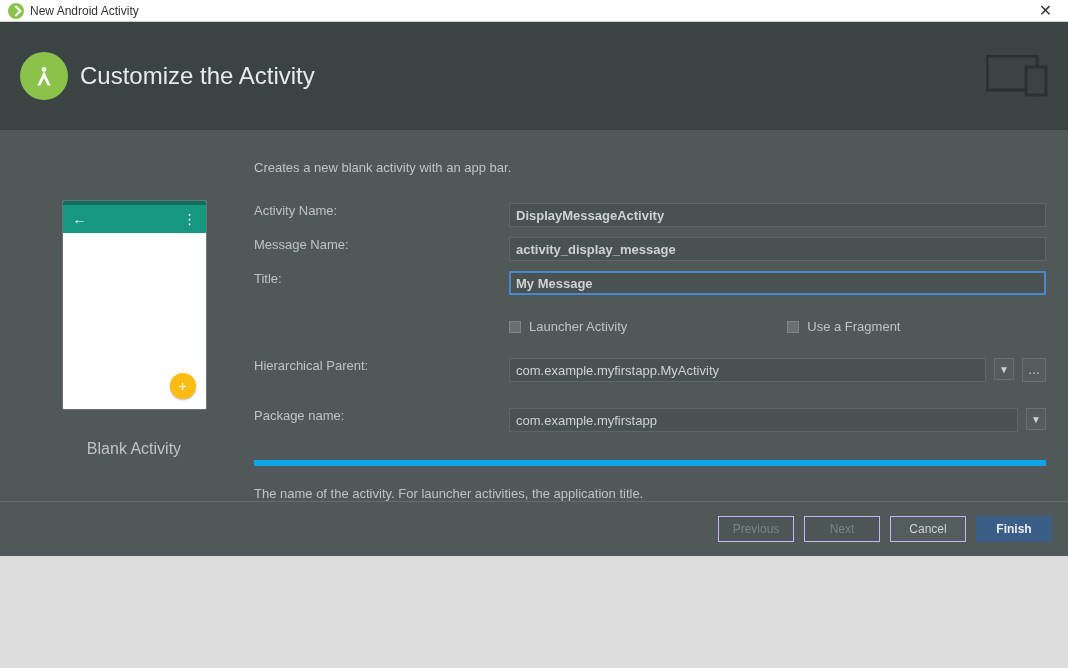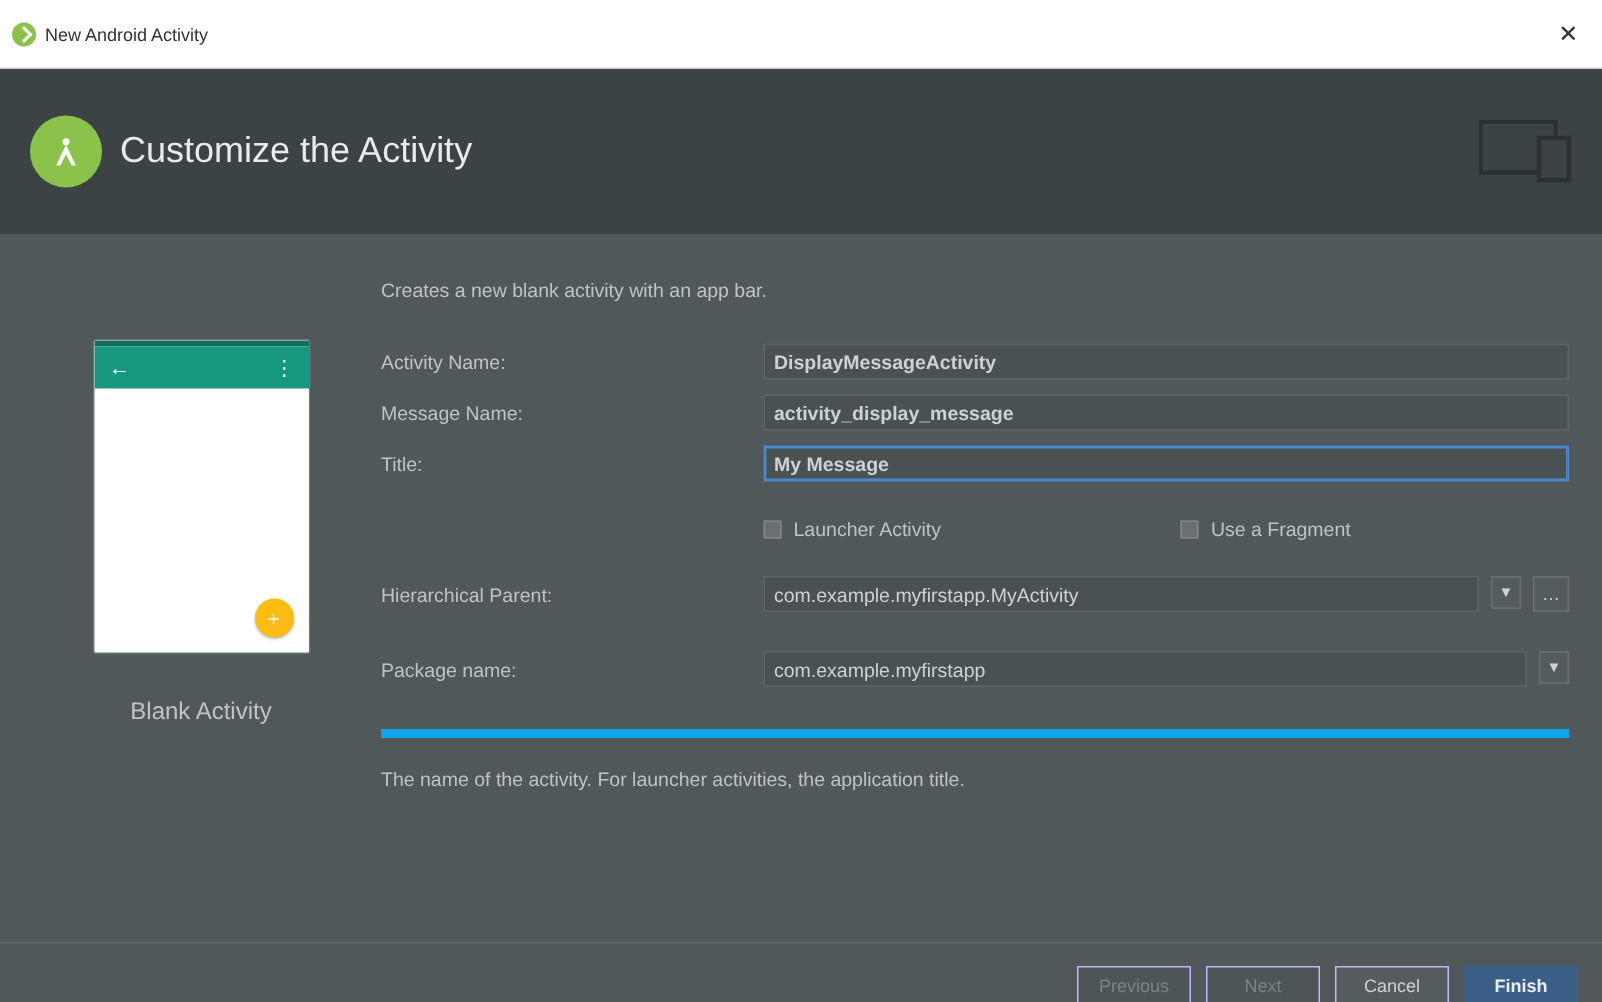--- a/index.html
+++ b/index.html
@@ -7,21 +7,21 @@
     font-family: "Segoe UI", Arial, sans-serif;
     background: #dcdcdc;
     width: 1068px;
     height: 668px;
     overflow: hidden;
   }
   
   .titlebar {
     display: flex;
     align-items: center;
-    height: 46px;
+    height: 22px;
     background: #ffffff;
     border-bottom: 1px solid #d0d0d0;
     padding-left: 8px;
   }
   .titlebar .app-icon {
     width: 16px; height: 16px;
     margin-right: 6px;
     border-radius: 50%;
     background: #8bc34a;
     display: flex; align-items: center; justify-content: center;
@@ -37,21 +37,21 @@
     flex: 1;
   }
   .titlebar .close {
     width: 45px; height: 30px;
     display: flex; align-items: center; justify-content: center;
     font-size: 16px; color: #333;
   }
 
   
   .window {
-    height: 638px;
+    height: 534px;
     display: flex;
     flex-direction: column;
   }
   .banner {
     background: #3b4345;
     height: 110px;
     display: flex;
     align-items: center;
     padding: 0 20px;
     position: relative;
@@ -144,21 +144,21 @@
   
   .form-col {
     flex: 1;
     padding-right: 8px;
   }
   .form-desc {
     margin-bottom: 28px;
   }
   .form-row {
     display: flex;
-    align-items: center;
+    align-items: flex-start;
     margin-bottom: 10px;
   }
   .form-row label {
     width: 255px;
     color:#bfc3c4;
   }
   .text-input {
     flex:1;
     height: 24px;
     background:#4a5153;

